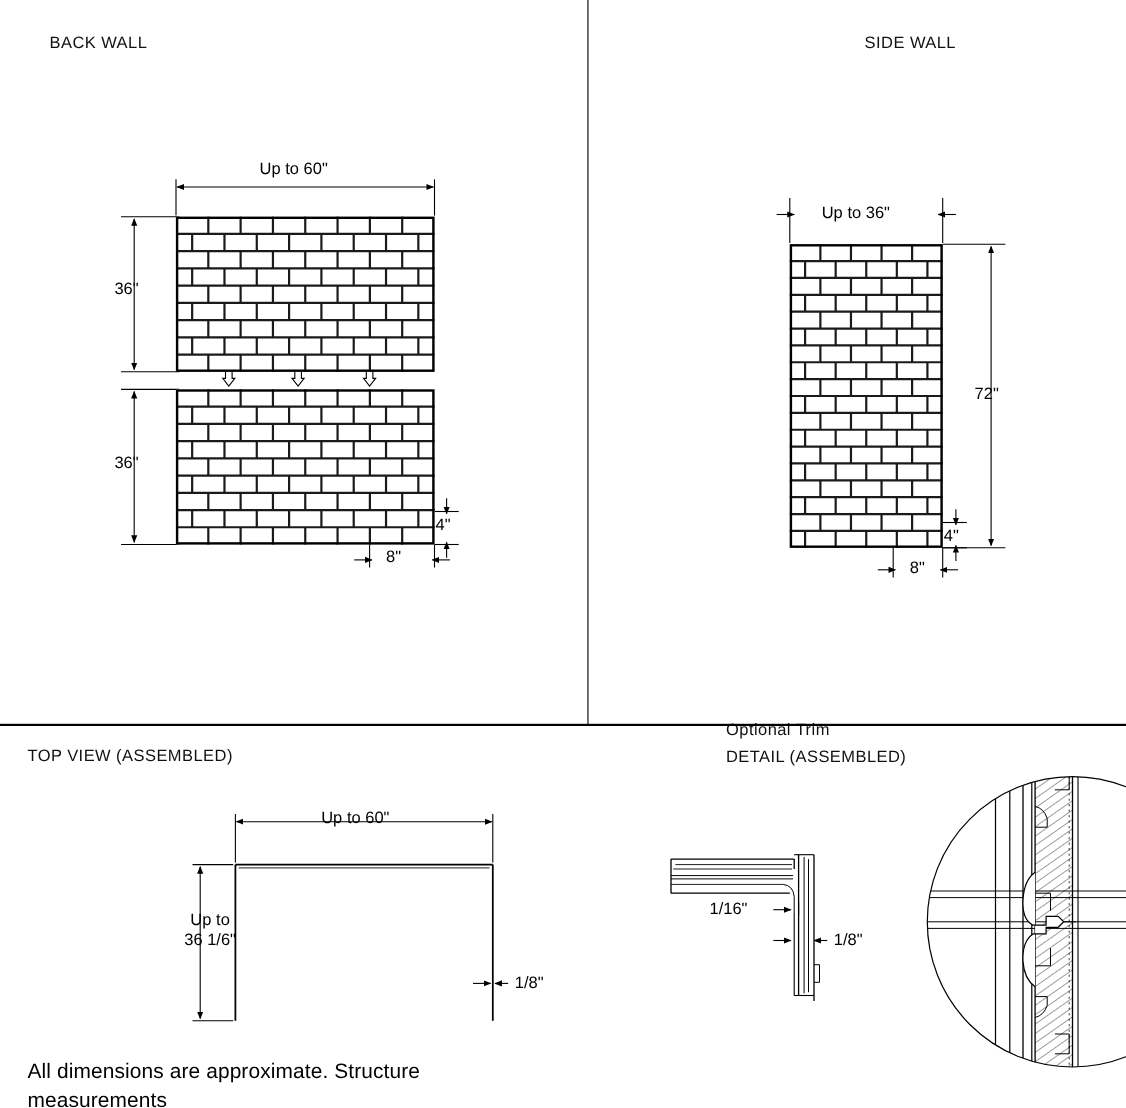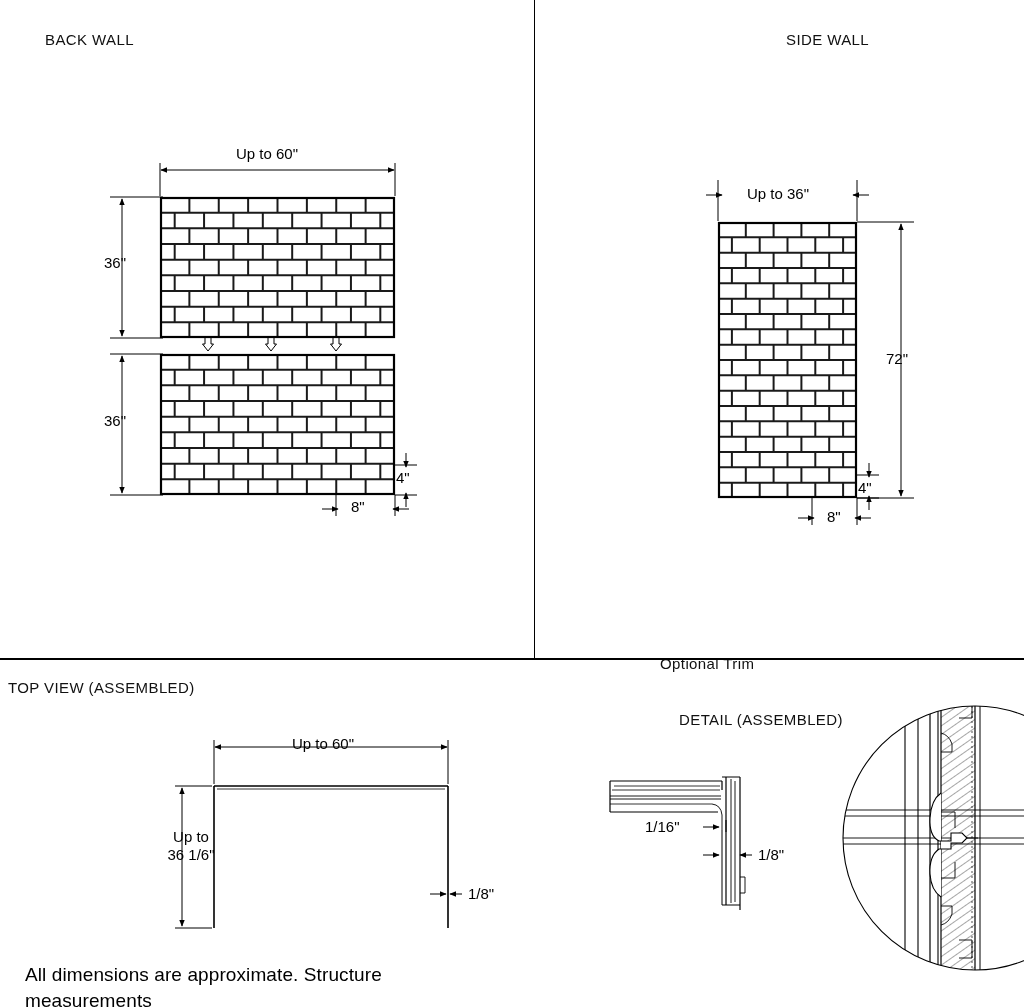--- a/index.html
+++ b/index.html
@@ -63,23 +63,23 @@
 </style>
 </head>
 <body>
 
 <div id="sheet">
 
   <div class="view-title" style="left:45px; top:31px;">BACK WALL</div>
 
   <div class="view-title" style="left:786px; top:31px;">SIDE WALL</div>
 
-  <div class="view-title" style="left:8px; top:679px;">TOP VIEW (ASSEMBLED)</div>
-
-  <div class="view-title" style="left:679px; top:680px;margin-top:31px;">DETAIL (ASSEMBLED)</div>
+  <div class="view-title" style="left:25px; top:679px;">TOP VIEW (ASSEMBLED)</div>
+
+  <div class="view-title" style="left:660px; top:680px;">DETAIL (ASSEMBLED)</div>
 
   <div class="view-title" style="left:660px; top:655px;">Optional Trim</div>
 
   <div class="divider-v" style="left:534px; top:0px; height:659px;"></div>
   <div class="divider-h" style="left:0px; top:658px; width:1024px;"></div>
 
   <div class="note" style="left:25px; top:962px; width:470px;">All dimensions are approximate. Structure measurements
 must be verified against the unit to ensure proper fit.</div>
 
   <div class="dim-label" style="left:236px; top:145px;">Up to 60"</div>

